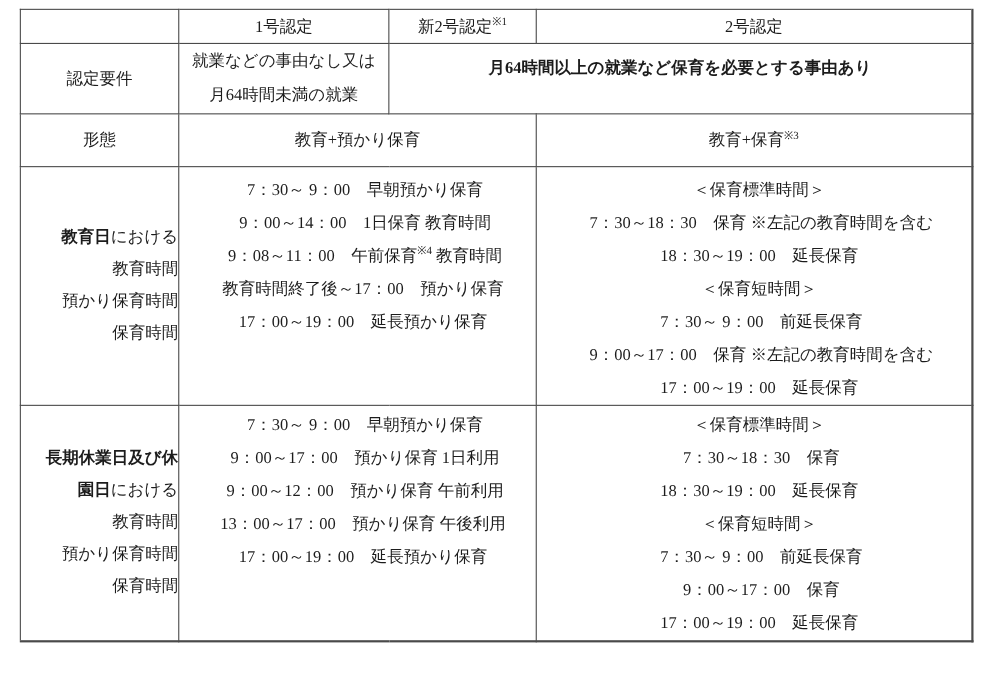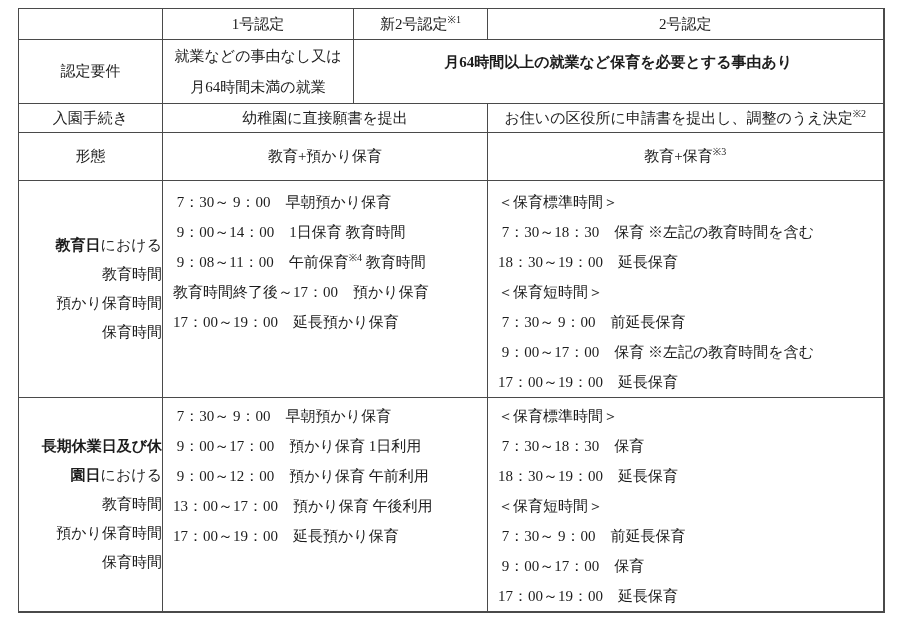--- a/index.html
+++ b/index.html
@@ -58,20 +58,21 @@
     padding: 6px 0 0 10px;
   }
   td.sched-lower {
     padding-top: 3px;
   }
   .sched div, .sched span {
     white-space: pre;
   }
   .sched > div {
     line-height: 30px;
+    text-align: center;
   }
   sup {
     font-size: 10px;
     line-height: 0;
   }
   b {
     font-weight: bold;
   }
 </style>
 </head>
@@ -96,25 +97,20 @@
   <tr style="height:64px">
     <td class="c">認定要件</td>
     <td class="c two-line">
       <div>就業などの事由なし又は</div>
       <div>月64時間未満の就業</div>
     </td>
     <td class="merged-req" colspan="2">月64時間以上の就業など保育を必要とする事由あり</td>
   </tr>
 
 
-  <tr style="height:29px">
-    <td class="c">入園手続き</td>
-    <td class="c" colspan="2">幼稚園に直接願書を提出</td>
-    <td class="c"><span>お住いの区役所に申請書を提出し、調整のうえ決定</span><sup>※2</sup></td>
-  </tr>
 
   <tr style="height:48px">
     <td class="c">形態</td>
     <td class="c" colspan="2">教育+預かり保育</td>
     <td class="c"><span>教育+保育</span><sup>※3</sup></td>
   </tr>
 
   <tr style="height:217px">
     <td class="c lbl-block">
       <div><b>教育日</b><span>における</span></div>

